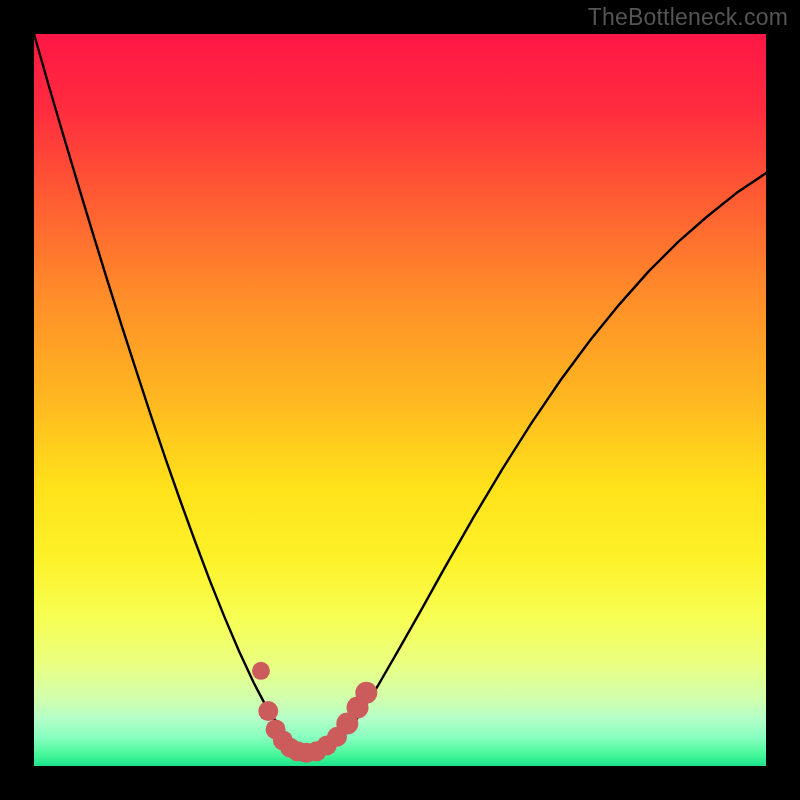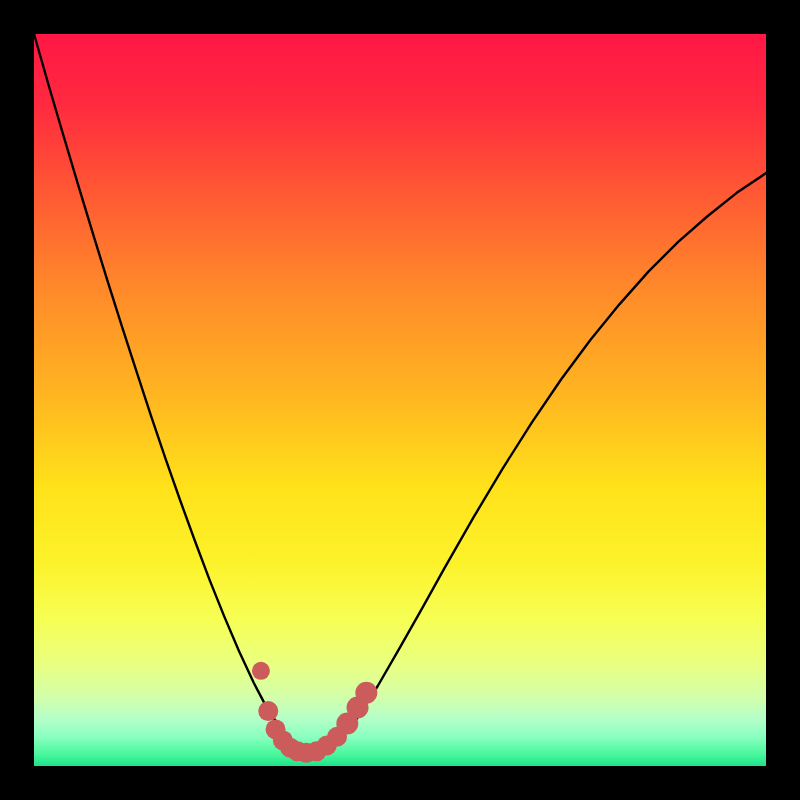--- a/index.html
+++ b/index.html
@@ -33,20 +33,21 @@
     top: 0;
     width: 800px;
     height: 800px;
     display: block;
   }
 </style>
 </head>
 <body>
 <div class="frame">
 
+  <div class="watermark">TheBottleneck.com</div>
 
   <svg class="plot" viewBox="0 0 800 800">
     <defs>
 
       <linearGradient id="bg-grad" x1="0" y1="0" x2="0" y2="1">
         <stop offset="0" stop-color="#ff1745"></stop>
         <stop offset="0.10" stop-color="#ff2b3f"></stop>
         <stop offset="0.22" stop-color="#ff5a33"></stop>
         <stop offset="0.35" stop-color="#ff8a2a"></stop>
         <stop offset="0.50" stop-color="#ffb820"></stop>

